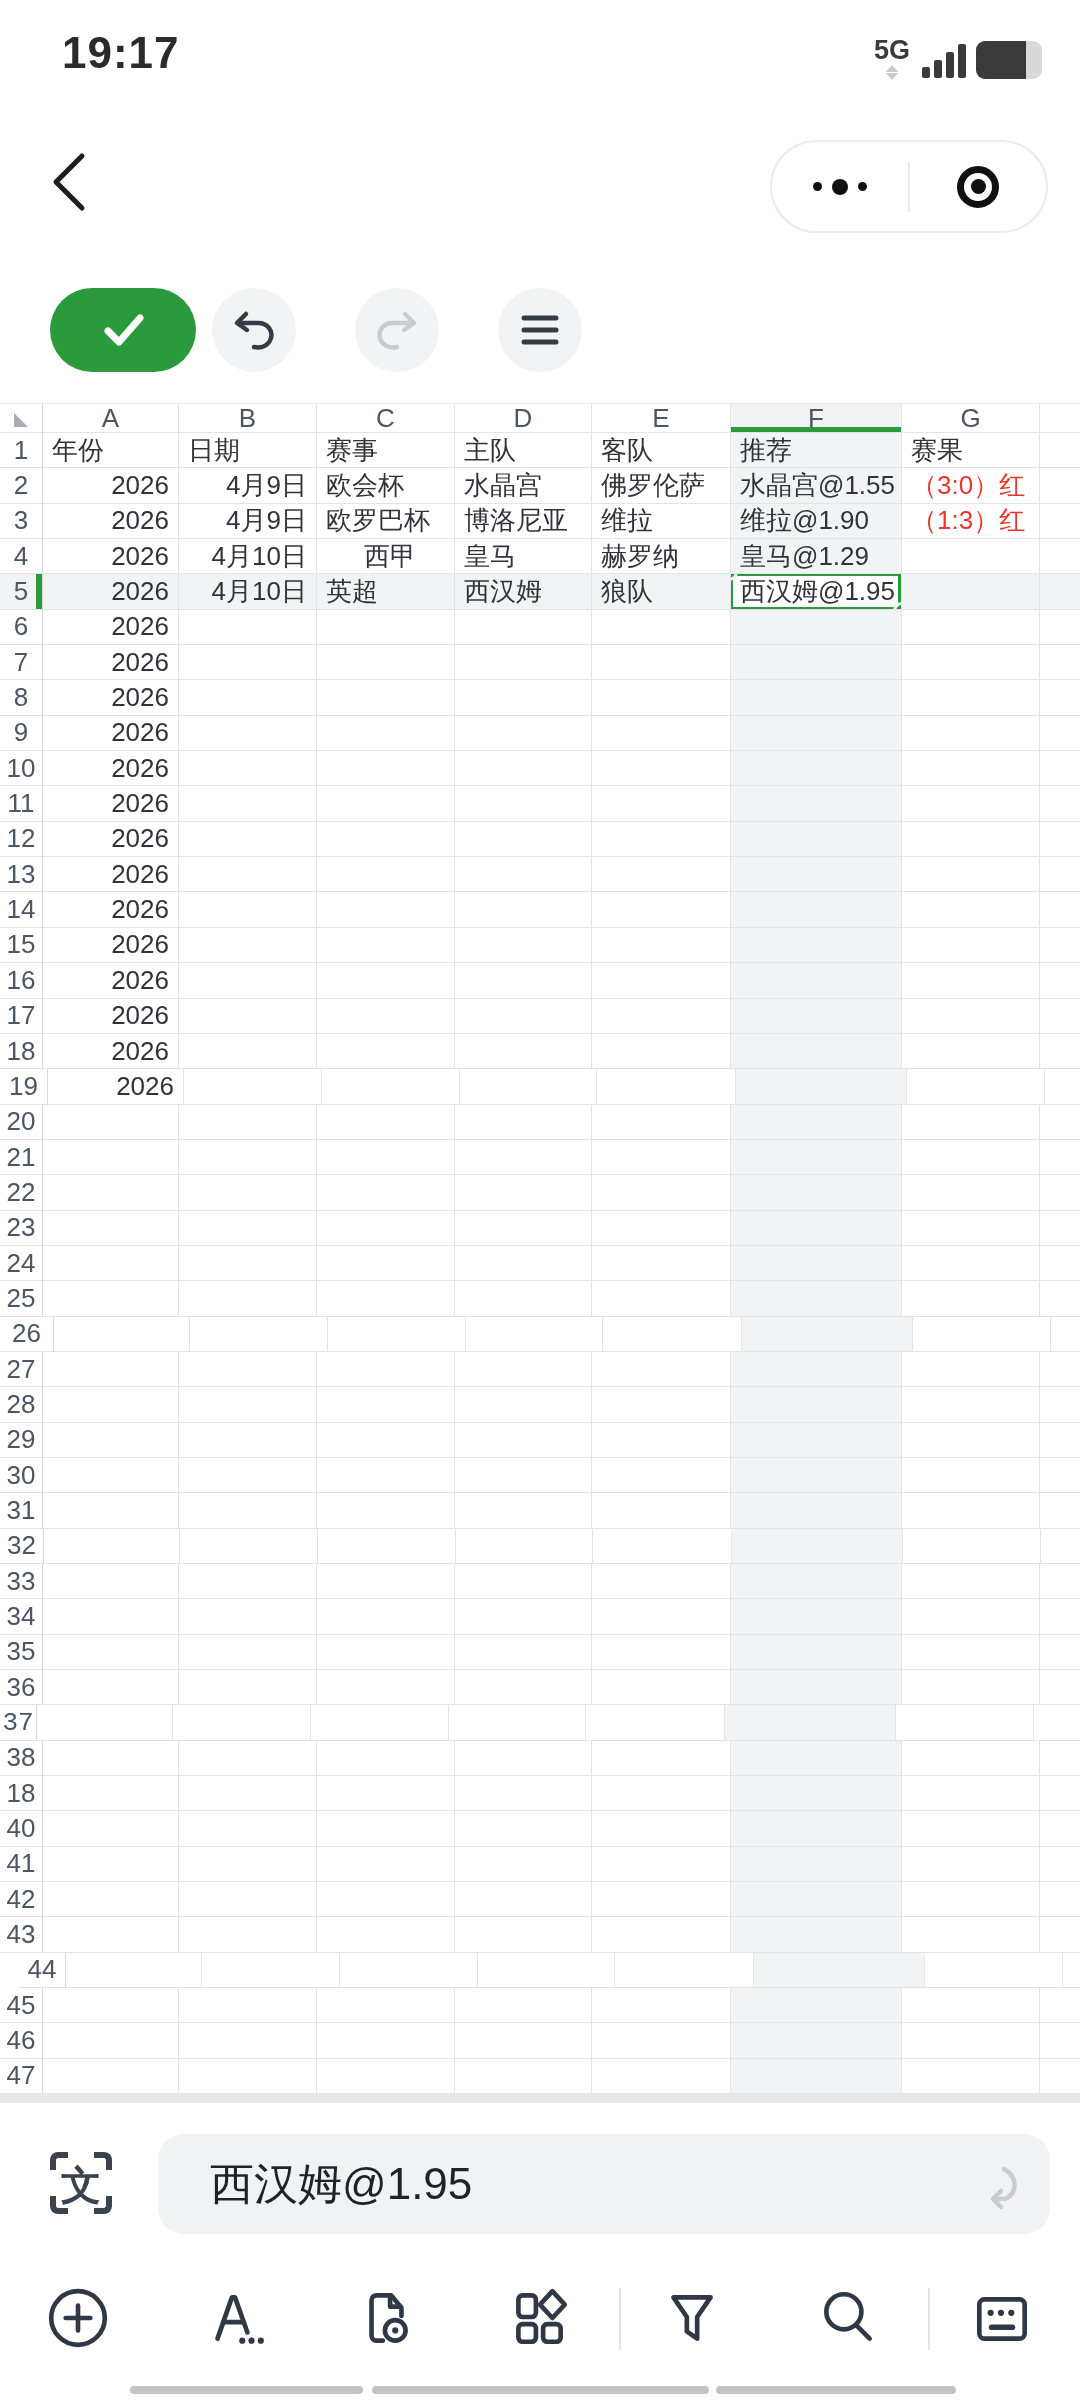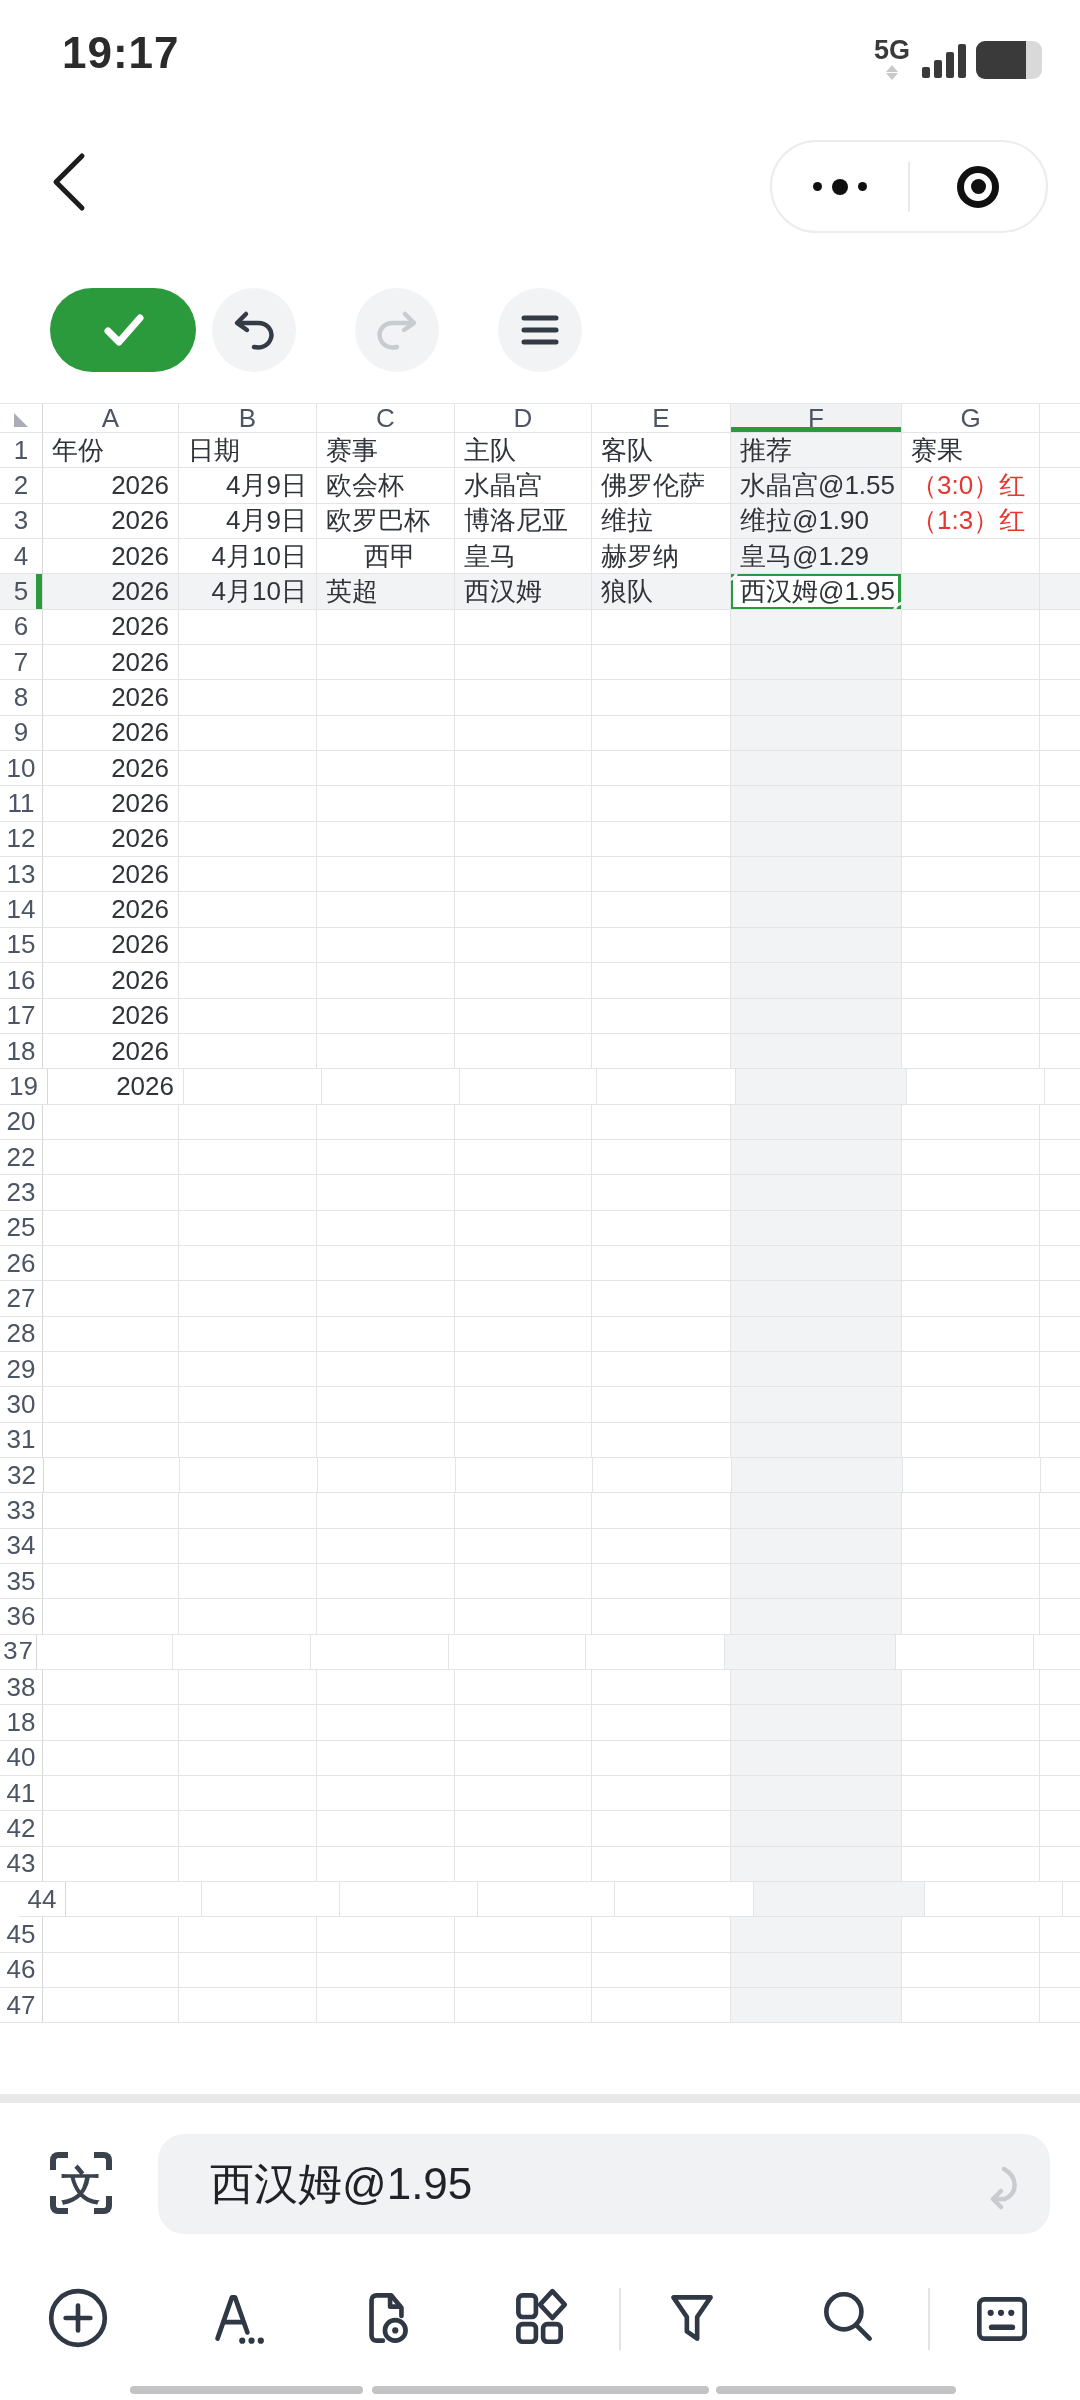--- a/index.html
+++ b/index.html
@@ -475,20 +475,31 @@
         <div class="cell ar" style="width: 136px;"></div>
         <div class="cell ar" style="width: 138px;"></div>
         <div class="cell al" style="width: 138px;"></div>
         <div class="cell al" style="width: 137px;"></div>
         <div class="cell al" style="width: 139px;"></div>
         <div class="cell al tint" style="width: 171px;"></div>
         <div class="cell al" style="width: 138px;"></div>
         <div class="cell filler"></div>
       </div>
       <div class="srow drow">
+        <div class="cell rowhdr" style="width: 43px;">21</div>
+        <div class="cell ar" style="width: 136px;"></div>
+        <div class="cell ar" style="width: 138px;"></div>
+        <div class="cell al" style="width: 138px;"></div>
+        <div class="cell al" style="width: 137px;"></div>
+        <div class="cell al" style="width: 139px;"></div>
+        <div class="cell al tint" style="width: 171px;"></div>
+        <div class="cell al" style="width: 138px;"></div>
+        <div class="cell filler"></div>
+      </div>
+      <div class="srow drow">
         <div class="cell rowhdr" style="width: 43px;">22</div>
         <div class="cell ar" style="width: 136px;"></div>
         <div class="cell ar" style="width: 138px;"></div>
         <div class="cell al" style="width: 138px;"></div>
         <div class="cell al" style="width: 137px;"></div>
         <div class="cell al" style="width: 139px;"></div>
         <div class="cell al tint" style="width: 171px;"></div>
         <div class="cell al" style="width: 138px;"></div>
         <div class="cell filler"></div>
       </div>
@@ -497,32 +508,43 @@
         <div class="cell ar" style="width: 136px;"></div>
         <div class="cell ar" style="width: 138px;"></div>
         <div class="cell al" style="width: 138px;"></div>
         <div class="cell al" style="width: 137px;"></div>
         <div class="cell al" style="width: 139px;"></div>
         <div class="cell al tint" style="width: 171px;"></div>
         <div class="cell al" style="width: 138px;"></div>
         <div class="cell filler"></div>
       </div>
       <div class="srow drow">
+        <div class="cell rowhdr" style="width: 43px;">24</div>
+        <div class="cell ar" style="width: 136px;"></div>
+        <div class="cell ar" style="width: 138px;"></div>
+        <div class="cell al" style="width: 138px;"></div>
+        <div class="cell al" style="width: 137px;"></div>
+        <div class="cell al" style="width: 139px;"></div>
+        <div class="cell al tint" style="width: 171px;"></div>
+        <div class="cell al" style="width: 138px;"></div>
+        <div class="cell filler"></div>
+      </div>
+      <div class="srow drow">
         <div class="cell rowhdr" style="width: 43px;">25</div>
         <div class="cell ar" style="width: 136px;"></div>
         <div class="cell ar" style="width: 138px;"></div>
         <div class="cell al" style="width: 138px;"></div>
         <div class="cell al" style="width: 137px;"></div>
         <div class="cell al" style="width: 139px;"></div>
         <div class="cell al tint" style="width: 171px;"></div>
         <div class="cell al" style="width: 138px;"></div>
         <div class="cell filler"></div>
       </div>
       <div class="srow drow">
-        <div class="cell rowhdr" style="width: 43px;">26</div>
+        <div class="cell rowhdr" style="width: 54px;">26</div>
         <div class="cell ar" style="width: 136px;"></div>
         <div class="cell ar" style="width: 138px;"></div>
         <div class="cell al" style="width: 138px;"></div>
         <div class="cell al" style="width: 137px;"></div>
         <div class="cell al" style="width: 139px;"></div>
         <div class="cell al tint" style="width: 171px;"></div>
         <div class="cell al" style="width: 138px;"></div>
         <div class="cell filler"></div>
       </div>
       <div class="srow drow">

